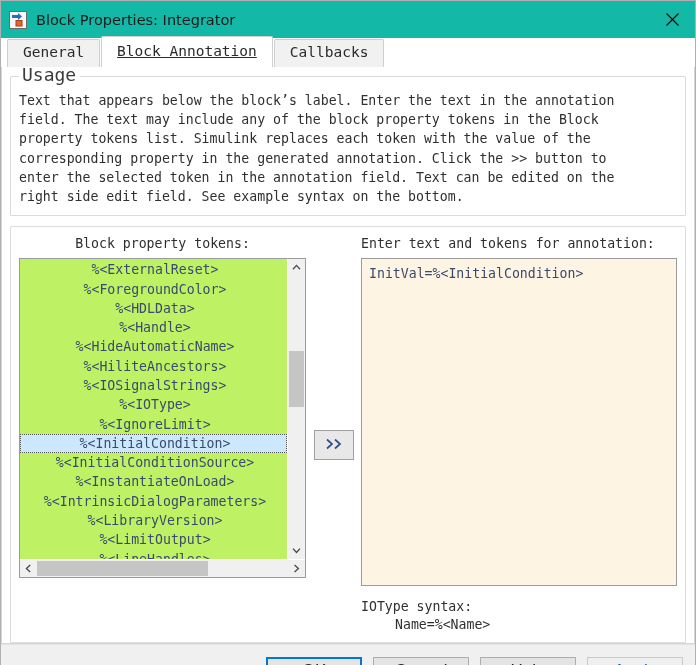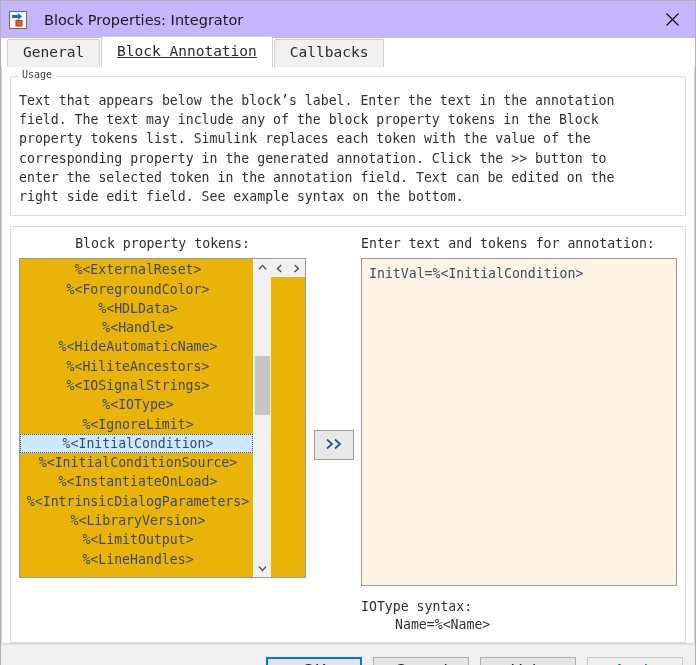--- a/index.html
+++ b/index.html
@@ -23,27 +23,26 @@
     border: 1px solid #b0b0b0;
     display: flex;
     flex-direction: column;
     position: relative;
   }
 
   
   .titlebar {
     height: 37px;
     min-height: 37px;
-    background: #c4b5fd;
+    background: #14b8a6;
     display: flex;
     align-items: center;
     padding-left: 8px;
     box-sizing: border-box;
     position: relative;
-    gap: 8px;
   }
   .title-icon {
     width: 18px;
     height: 18px;
     margin-right: 9px;
     flex: 0 0 auto;
     position: relative;
   }
   .title-text {
     font-family: "DejaVu Sans", sans-serif;
@@ -129,21 +128,21 @@
     position: relative;
     padding: 0 8px 9px 8px;
   }
   .group-legend {
     position: absolute;
     top: -10px;
     left: 8px;
     background: #ffffff;
     padding: 0 4px 0 3px;
     font-family: "DejaVu Sans Mono", monospace;
-    font-size: 10px;
+    font-size: 18px;
     color: #3b3b3b;
     line-height: 15px;
   }
   .usage-text {
     font-family: "DejaVu Sans Mono", monospace;
     font-size: 13.2px;
     line-height: 19.2px;
     color: #2f2f2f;
     margin-top: 14px;
     white-space: pre-wrap;
@@ -193,23 +192,23 @@
     font-size: 13.2px;
     color: #2f2f2f;
     margin-bottom: 6px;
     line-height: 16px;
     white-space: nowrap;
   }
 
   
   .listbox-wrap {
     border: 1px solid #9b9b9b;
-    background: #eab308;
-    display: flex;
-    flex-direction: row;
+    background: #bef264;
+    display: flex;
+    flex-direction: column;
     height: 320px;
     box-sizing: border-box;
   }
   .listbox-inner {
     display: flex;
     flex: 1 1 auto;
     min-height: 0;
     overflow: hidden;
   }
   .listbox {

